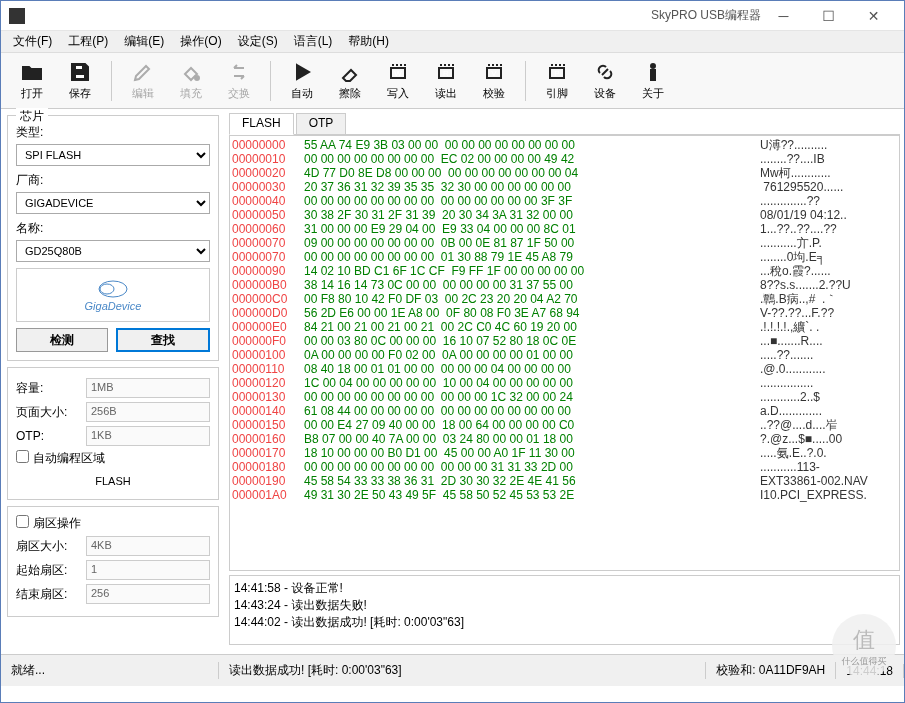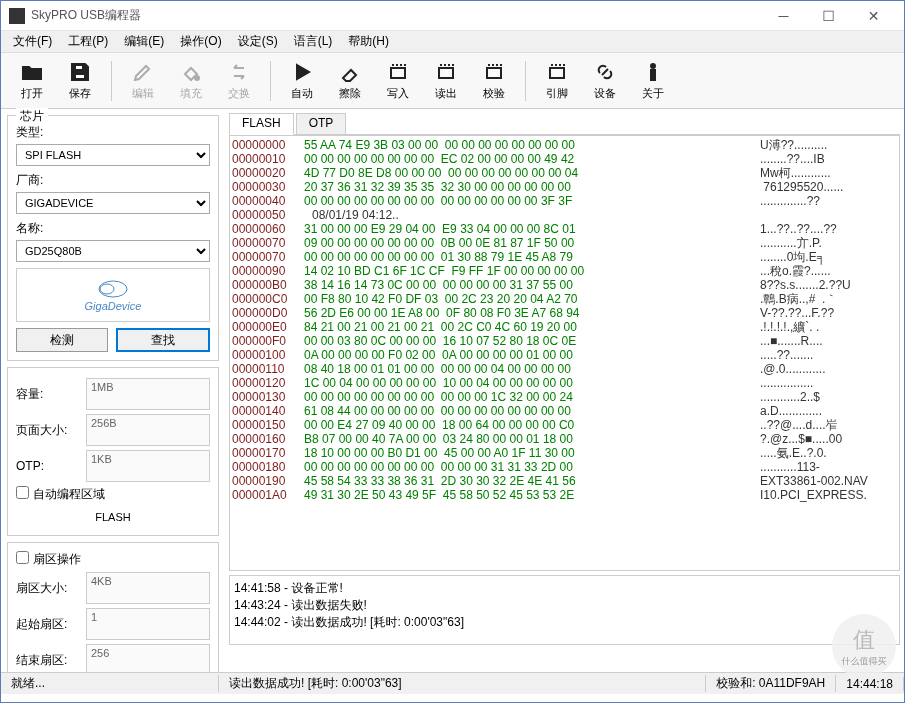--- a/index.html
+++ b/index.html
@@ -1,17 +1,17 @@
 <!DOCTYPE html>
 <html><head>
 <meta charset="utf-8">
 <style>
 * { margin: 0; padding: 0; box-sizing: border-box; font-family: "Microsoft YaHei", "Segoe UI", sans-serif; }
 body { background: #fff; font-size: 12px; color: #000; width: 905px; height: 703px; overflow: hidden; border: 1px solid #5a7db8; position: relative; }
-.titlebar { height: 30px; background: #fff; display: flex; align-items: center; padding: 0 8px; border-bottom: 1px solid #e5e5e5; }
+.titlebar { height: 30px; background: #fff; display: flex; align-items: center; padding: 0 8px; border-bottom: 1px solid #e5e5e5; text-align: right; }
 .titlebar .icon { width: 16px; height: 16px; background: #333; margin-right: 6px; }
 .titlebar .title { flex: 1; color: #555; font-size: 12px; }
 .titlebar .winbtns { display: flex; }
 .titlebar .winbtn { width: 45px; height: 28px; display: flex; align-items: center; justify-content: center; font-size: 14px; color: #555; cursor: pointer; }
 .menubar { height: 22px; display: flex; align-items: center; padding: 0 4px; background: #f0f0f0; border-bottom: 1px solid #ddd; }
 .menubar .menuitem { padding: 2px 8px; cursor: pointer; font-size: 12px; }
 .toolbar { height: 56px; display: flex; align-items: center; padding: 4px 8px; gap: 2px; border-bottom: 1px solid #ccc; background: #f8f8f8; }
 .toolbtn { display: flex; flex-direction: column; align-items: center; justify-content: center; width: 46px; height: 48px; cursor: pointer; }
 .toolbtn.disabled { opacity: 0.35; }
 .toolbtn .ticon { width: 24px; height: 24px; display: flex; align-items: center; justify-content: center; }
@@ -19,38 +19,38 @@
 .tsep { width: 1px; height: 40px; background: #ccc; margin: 0 6px; }
 .content { display: flex; height: 540px; }
 .leftpanel { width: 224px; padding: 6px; display: flex; flex-direction: column; gap: 6px; }
 .group { border: 1px solid #ccc; padding: 8px; position: relative; }
 .group .gtitle { position: absolute; top: -8px; left: 8px; background: #fff; padding: 0 4px; font-size: 12px; }
 .frow { margin-bottom: 6px; }
 .flabel { font-size: 12px; margin-bottom: 3px; display: block; }
 .fselect { width: 100%; height: 22px; border: 1px solid #aaa; background: #fff; font-size: 11px; padding: 0 4px; }
 .logoarea { height: 54px; border: 1px solid #ccc; display: flex; align-items: center; justify-content: center; margin-top: 4px; font-style: italic; color: #4a88c7; font-size: 11px; flex-direction: column; }
 .btnrow { display: flex; gap: 8px; margin-top: 6px; }
-.btn { flex: 1; height: 24px; border: 1px solid #999; background: #f0f0f0; cursor: pointer; font-size: 12px; }
+.btn { flex: 1; height: 24px; border: 1px solid #999; background: #f0f0f0; cursor: pointer; font-size: 12px; font-weight: bold; }
 .btn.hl { border: 2px solid #0078d7; }
 .inforow { display: flex; align-items: center; margin-bottom: 4px; }
 .inforow .ilabel { width: 70px; font-size: 12px; }
-.inforow .ivalue { flex: 1; height: 32px; border: 1px solid #ccc; padding: 2px 4px; font-size: 11px; color: #666; background: #fafafa; }
+.inforow .ivalue { flex: 1; height: 20px; border: 1px solid #ccc; padding: 2px 4px; font-size: 11px; color: #666; background: #fafafa; }
 .checkrow { display: flex; gap: 4px; font-size: 12px; margin-bottom: 4px; }
 .checkrow input { width: 13px; height: 13px; }
 .rightpanel { flex: 1; display: flex; flex-direction: column; }
 .tabs { height: 22px; display: flex; border-bottom: 1px solid #ccc; margin: 4px 4px 0 4px; }
 .tab { padding: 2px 12px; border: 1px solid #ccc; border-bottom: none; background: #f0f0f0; margin-right: 2px; font-size: 12px; cursor: pointer; }
 .tab.active { background: #fff; border-bottom: 1px solid #fff; margin-bottom: -1px; }
 .hexarea { flex: 1; margin: 0 4px 4px 4px; border: 1px solid #ccc; overflow-y: scroll; font-family: "Courier New", monospace; font-size: 12px; padding: 2px; background: #fff; position: relative; }
 .hexrow { display: flex; white-space: pre; line-height: 14px; }
-.hexaddr { width: 72px; color: #7f1d1d; }
+.hexaddr { width: 72px; color: #ef4444; }
 .hexbytes { color: #008000; width: 448px; }
 .hexascii { color: #333; padding-left: 8px; }
 .logarea { height: 70px; margin: 0 4px 4px 4px; border: 1px solid #ccc; overflow-y: scroll; font-size: 12px; padding: 4px; background: #fff; }
-.statusbar { height: 22px; border-top: 1px solid #ccc; display: flex; align-items: center; font-size: 12px; background: #f0f0f0; position: absolute; bottom: 8px; left: 0; right: 0; }
+.statusbar { height: 32px; border-top: 1px solid #ccc; display: flex; align-items: center; font-size: 12px; background: #f0f0f0; position: absolute; bottom: 16px; left: 0; right: 0; }
 .statusbar .scell { padding: 0 10px; border-right: 1px solid #ccc; }
 .statusbar .sfill { flex: 1; }
 .watermark { position: absolute; right: 8px; bottom: 24px; width: 64px; height: 64px; border-radius: 50%; background: rgba(240,240,240,0.85); display: flex; align-items: center; justify-content: center; font-size: 9px; color: #999; text-align: center; flex-direction: column; pointer-events: none; }
 .centerlabel { text-align: center; font-size: 11px; padding: 4px 0; }
 svg { display: block; }
 </style>
 </head>
 <body>
 
 <div class="titlebar">
@@ -270,21 +270,21 @@
     <div class="tabs">
       <div class="tab active">FLASH</div>
       <div class="tab">OTP</div>
     </div>
     <div class="hexarea" id="hexarea">
         <div class="hexrow"><span class="hexaddr">00000000</span><span class="hexbytes">55 AA 74 E9 3B 03 00 00  00 00 00 00 00 00 00 00</span><span class="hexascii">U溥??..........</span></div>
         <div class="hexrow"><span class="hexaddr">00000010</span><span class="hexbytes">00 00 00 00 00 00 00 00  EC 02 00 00 00 00 49 42</span><span class="hexascii">........??....IB</span></div>
         <div class="hexrow"><span class="hexaddr">00000020</span><span class="hexbytes">4D 77 D0 8E D8 00 00 00  00 00 00 00 00 00 00 04</span><span class="hexascii">Mw柯............</span></div>
         <div class="hexrow"><span class="hexaddr">00000030</span><span class="hexbytes">20 37 36 31 32 39 35 35  32 30 00 00 00 00 00 00</span><span class="hexascii"> 761295520......</span></div>
         <div class="hexrow"><span class="hexaddr">00000040</span><span class="hexbytes">00 00 00 00 00 00 00 00  00 00 00 00 00 00 3F 3F</span><span class="hexascii">..............??</span></div>
-        <div class="hexrow"><span class="hexaddr">00000050</span><span class="hexascii">08/01/19 04:12..</span></div>
+        <div class="hexrow"><span class="hexaddr">00000050</span><span class="hexbytes">30 38 2F 30 31 2F 31 39  20 30 34 3A 31 32 00 00</span><span class="hexascii">08/01/19 04:12..</span></div>
         <div class="hexrow"><span class="hexaddr">00000060</span><span class="hexbytes">31 00 00 00 E9 29 04 00  E9 33 04 00 00 00 8C 01</span><span class="hexascii">1...??..??....??</span></div>
         <div class="hexrow"><span class="hexaddr">00000070</span><span class="hexbytes">09 00 00 00 00 00 00 00  0B 00 0E 81 87 1F 50 00</span><span class="hexascii">...........亣.P.</span></div>
         <div class="hexrow"><span class="hexaddr">00000070</span><span class="hexbytes">00 00 00 00 00 00 00 00  01 30 88 79 1E 45 A8 79</span><span class="hexascii">........0坸.E╕</span></div>
         <div class="hexrow"><span class="hexaddr">00000090</span><span class="hexbytes">14 02 10 BD C1 6F 1C CF  F9 FF 1F 00 00 00 00 00</span><span class="hexascii">...稅o.霞?......</span></div>
         <div class="hexrow"><span class="hexaddr">000000B0</span><span class="hexbytes">38 14 16 14 73 0C 00 00  00 00 00 00 31 37 55 00</span><span class="hexascii">8??s.s.......2.??U</span></div>
         <div class="hexrow"><span class="hexaddr">000000C0</span><span class="hexbytes">00 F8 80 10 42 F0 DF 03  00 2C 23 20 20 04 A2 70</span><span class="hexascii">.鷣.B病..,#  .｀</span></div>
         <div class="hexrow"><span class="hexaddr">000000D0</span><span class="hexbytes">56 2D E6 00 00 1E A8 00  0F 80 08 F0 3E A7 68 94</span><span class="hexascii">V-??.??...F.??</span></div>
         <div class="hexrow"><span class="hexaddr">000000E0</span><span class="hexbytes">84 21 00 21 00 21 00 21  00 2C C0 4C 60 19 20 00</span><span class="hexascii">.!.!.!.!.,纊`. .</span></div>
         <div class="hexrow"><span class="hexaddr">000000F0</span><span class="hexbytes">00 00 03 80 0C 00 00 00  16 10 07 52 80 18 0C 0E</span><span class="hexascii">...■.......R....</span></div>
         <div class="hexrow"><span class="hexaddr">00000100</span><span class="hexbytes">0A 00 00 00 00 F0 02 00  0A 00 00 00 00 01 00 00</span><span class="hexascii">.....??.......</span></div>

